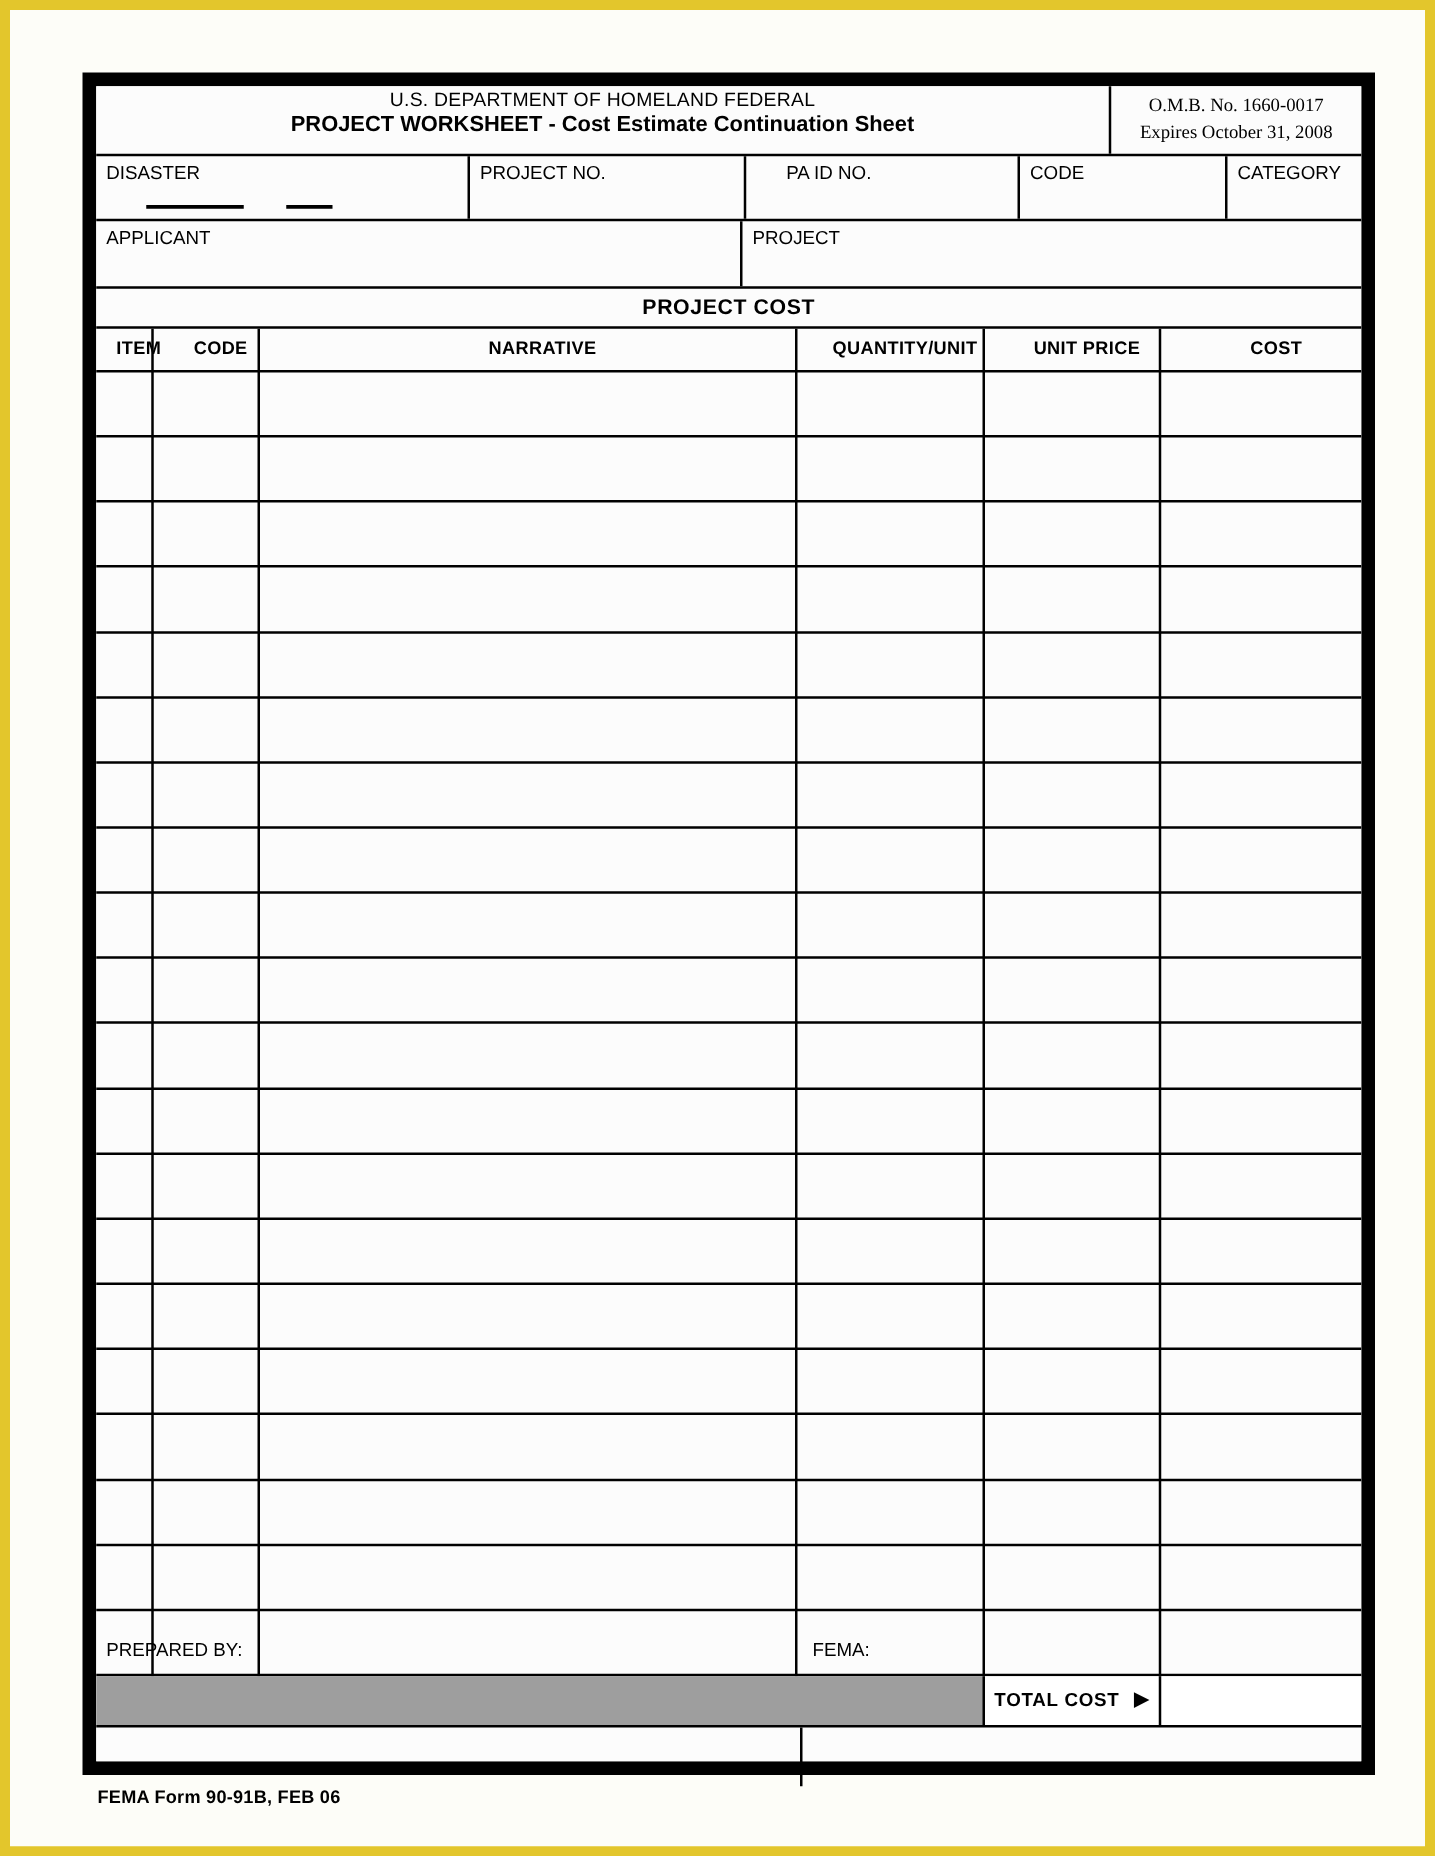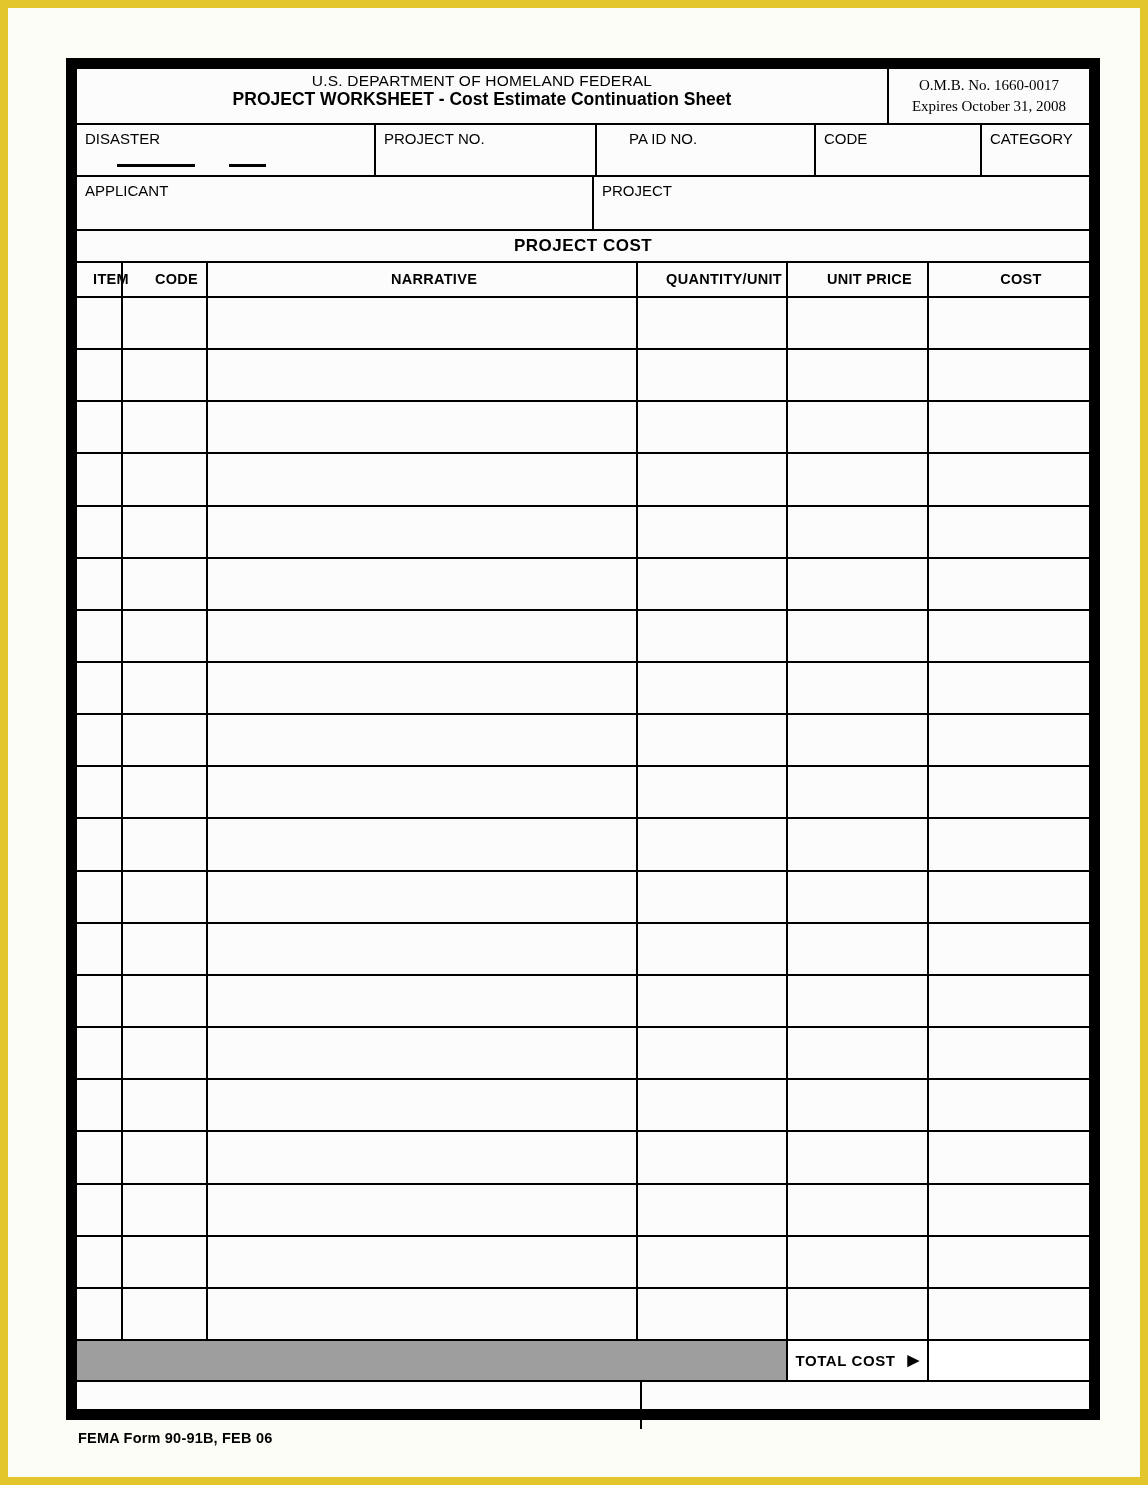--- a/index.html
+++ b/index.html
@@ -238,24 +238,23 @@
     position: absolute;
     left: 852px; top: 0;
     right: 0; height: 100%;
     background: #fff;
   }
 
   
   .row-prepared {
     position: absolute;
     left: 0;
-    top: 1331px;
+    top: 1238px;
     width: 100%;
     height: 47px;
-    margin-left: 48px;
   }
   .prep-cell {
     position: absolute;
     top: 0;
     height: 100%;
     padding: 5px 0 0 8px;
     box-sizing: border-box;
     font-size: 15px;
   }
 

